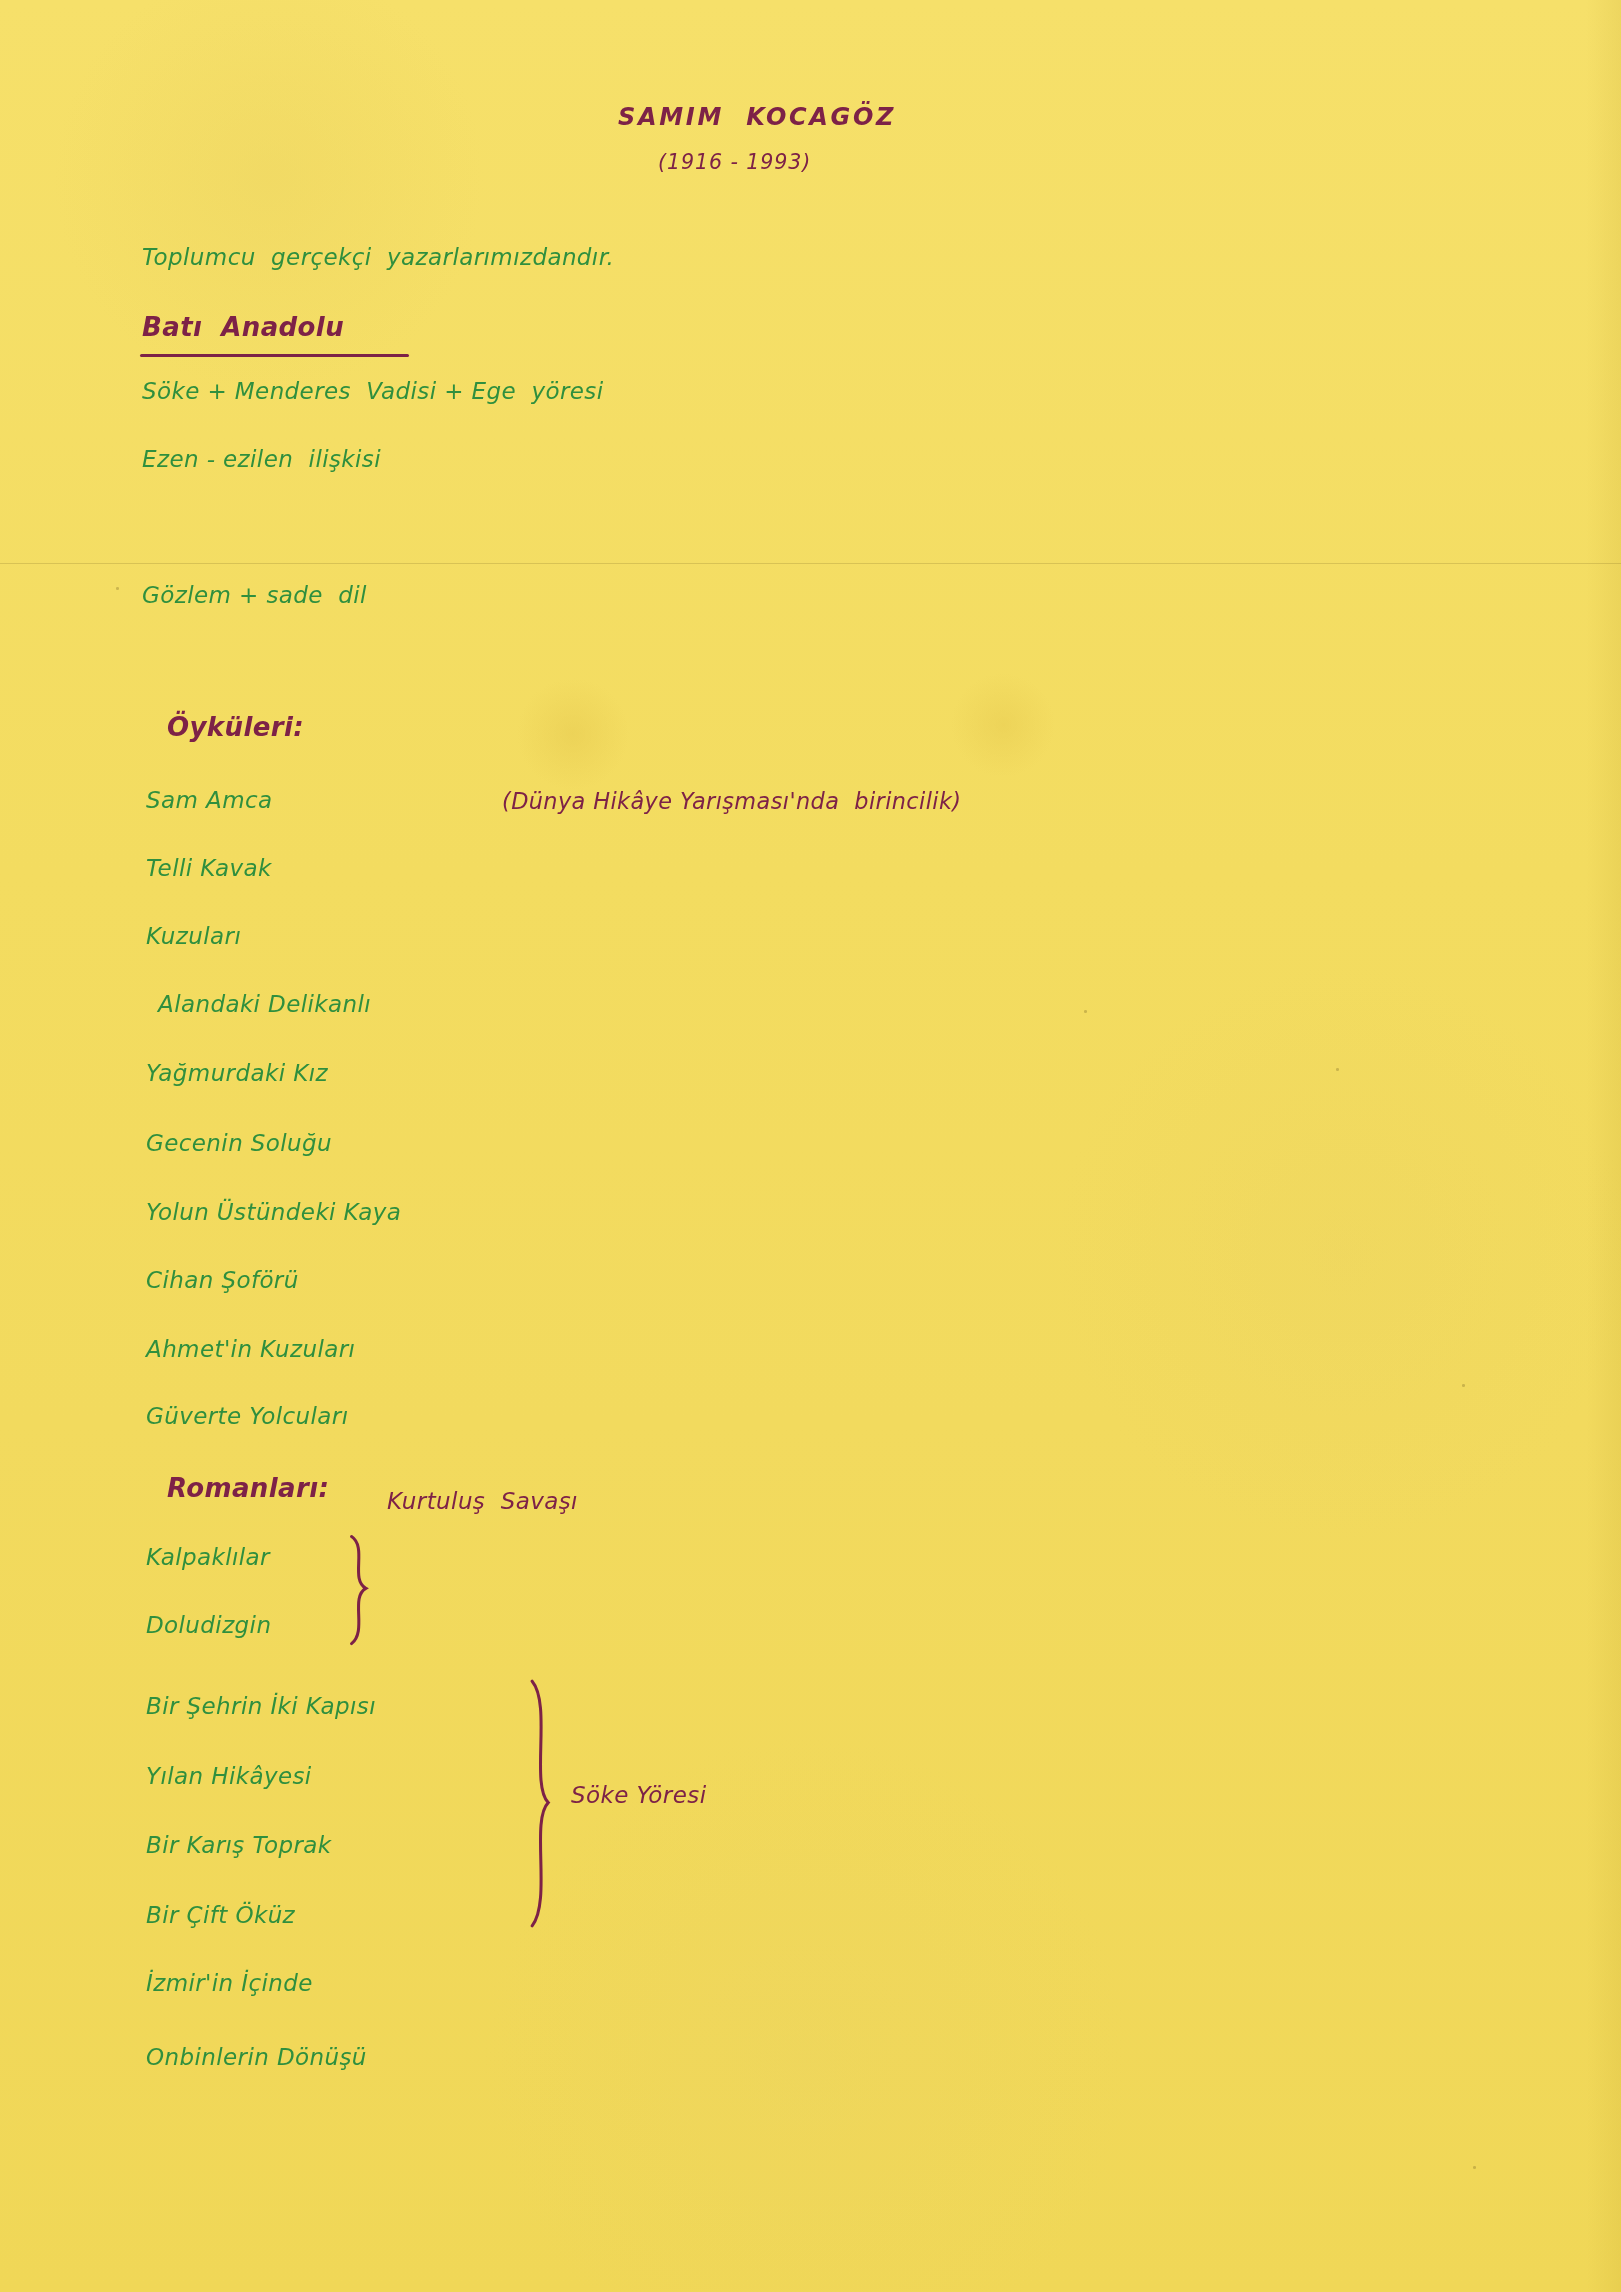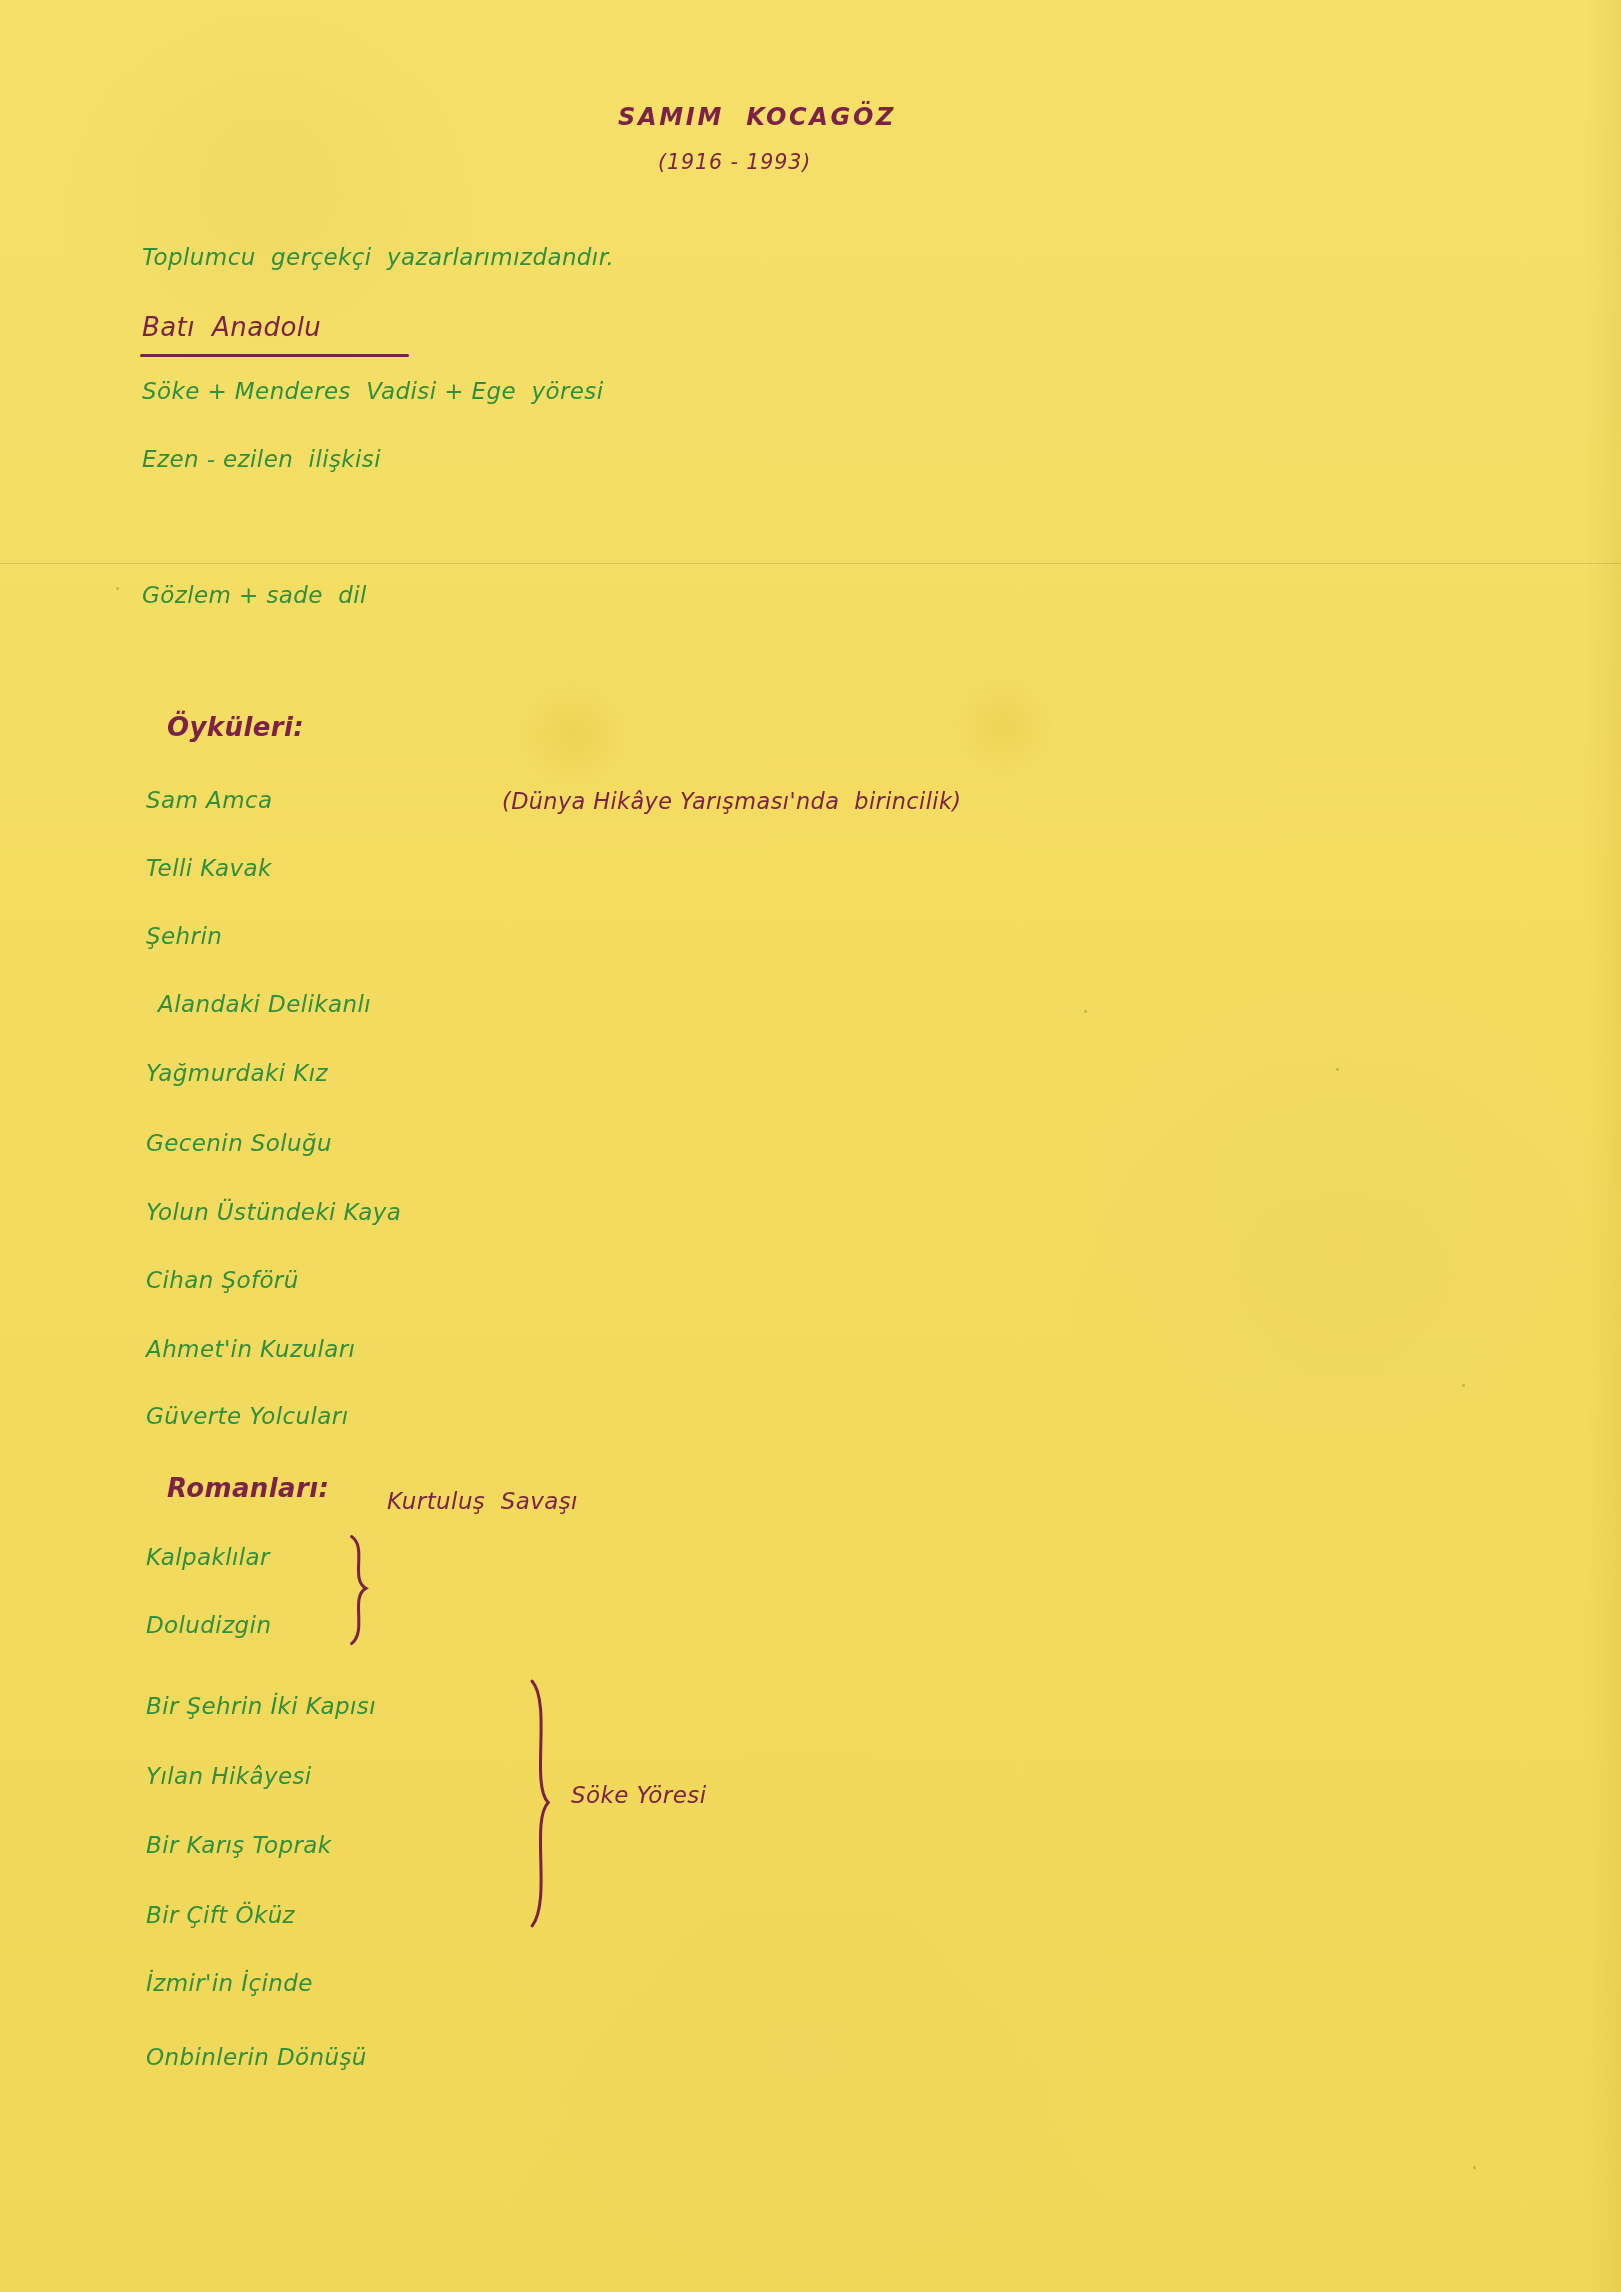--- a/index.html
+++ b/index.html
@@ -72,21 +72,21 @@
   }
 
   
   .line {
     font-size: 23px;
     left: 142px;
   }
 
   .sub-head {
     font-size: 26px;
-    font-weight: 400;
+    font-weight: 700;
     text-align: right;
   }
 
   #batianadolu-underline {
     position: absolute;
     left: 140px;
     top: 354px;
     width: 269px;
     height: 2.7px;
     background: #7d2247;
@@ -152,21 +152,21 @@
   <div class="ink green line" style="top:378px;text-align:right;">Söke + Menderes  Vadisi + Ege  yöresi</div>
   <div class="ink green line" style="top:446px;">Ezen - ezilen  ilişkisi</div>
   <div class="ink green line" style="top:582px;">Gözlem + sade  dil</div>
 
   <div class="ink purple section-head" style="top:712px;">Öyküleri:</div>
 
   <div class="ink green work" style="top:787px;">Sam Amca</div>
   <div class="ink purple" id="award-note">(Dünya Hikâye Yarışması'nda  birincilik)</div>
 
   <div class="ink green work" style="top:855px;">Telli Kavak</div>
-  <div class="ink green work" style="top:923px;">Şehrin</div>
+  <div class="ink green work" style="top:923px;">Kuzuları</div>
   <div class="ink green work" style="top:991px;margin-left:12px;">Alandaki Delikanlı</div>
   <div class="ink green work" style="top:1060px;">Yağmurdaki Kız</div>
   <div class="ink green work" style="top:1130px;">Gecenin Soluğu</div>
   <div class="ink green work" style="top:1199px;">Yolun Üstündeki Kaya</div>
   <div class="ink green work" style="top:1267px;">Cihan Şoförü</div>
   <div class="ink green work" style="top:1336px;">Ahmet'in Kuzuları</div>
   <div class="ink green work" style="top:1403px;">Güverte Yolcuları</div>
 
   <div class="ink purple section-head" style="top:1473px;">Romanları:</div>
 

